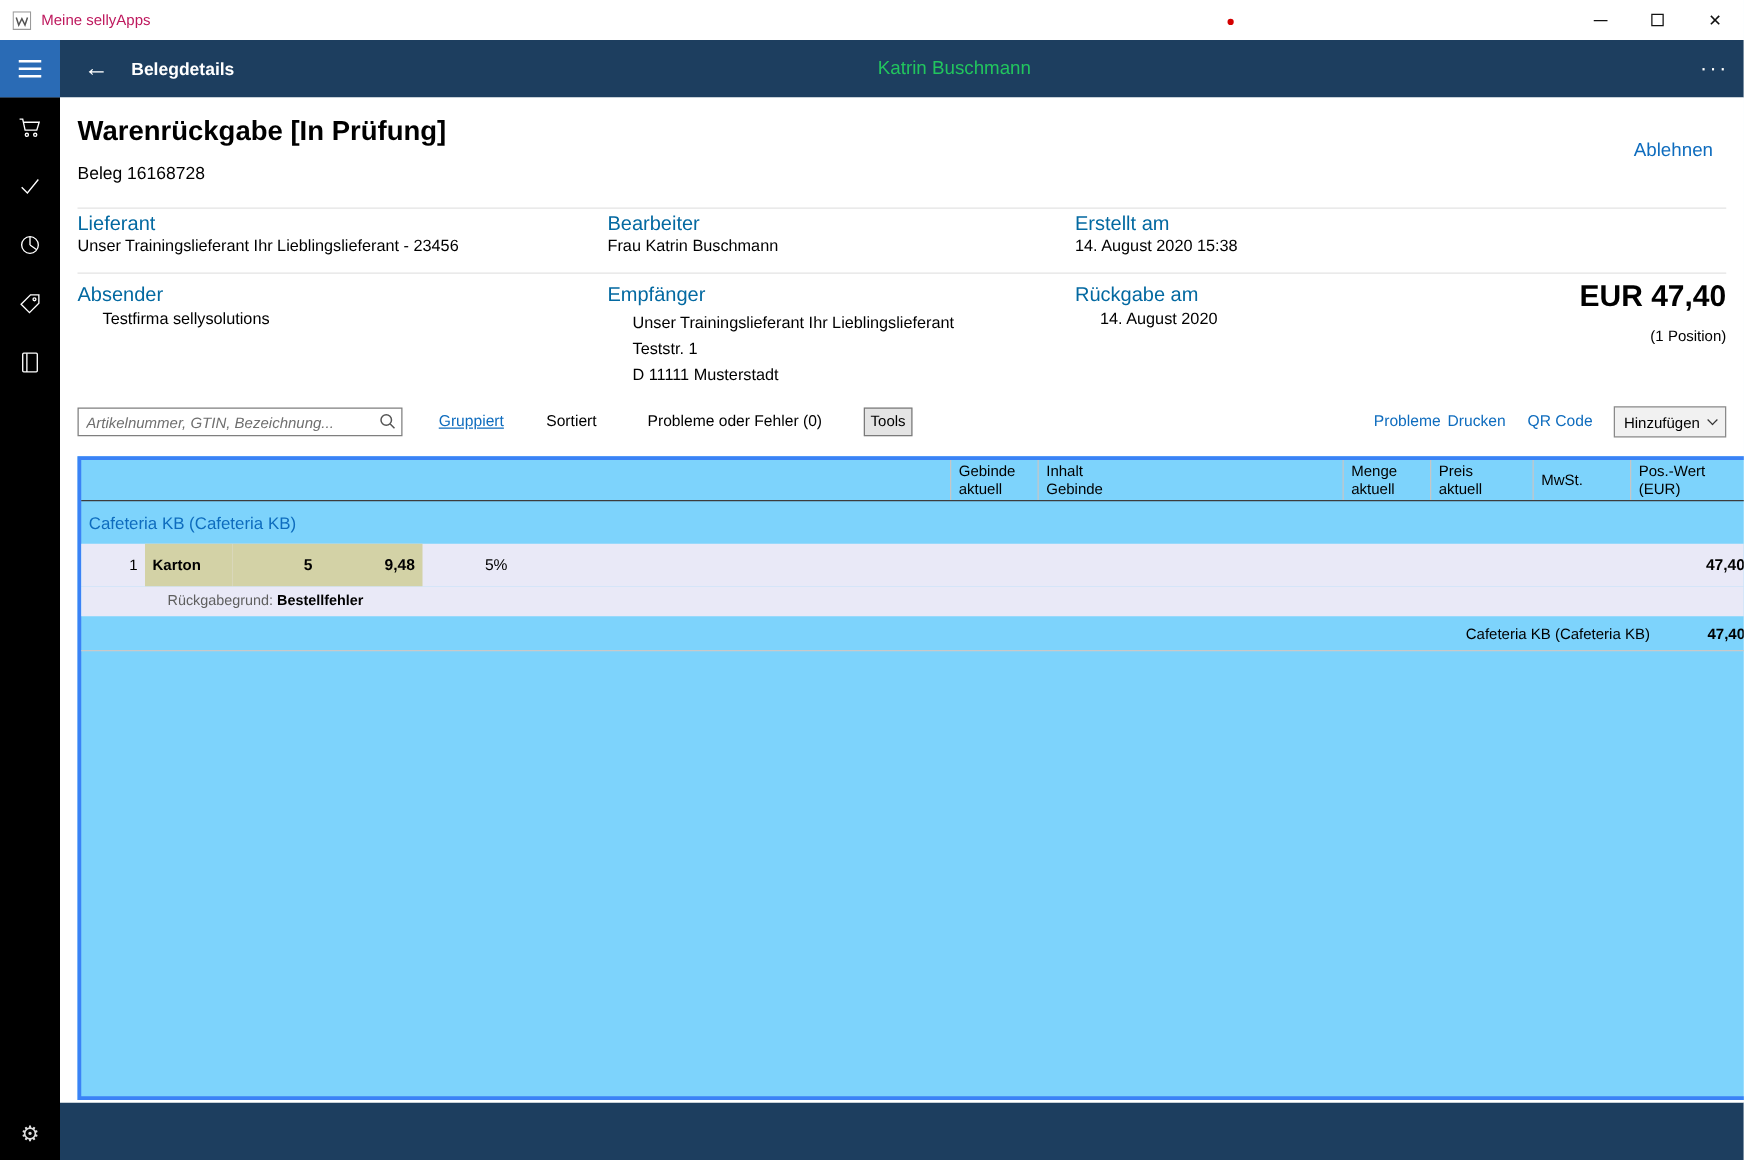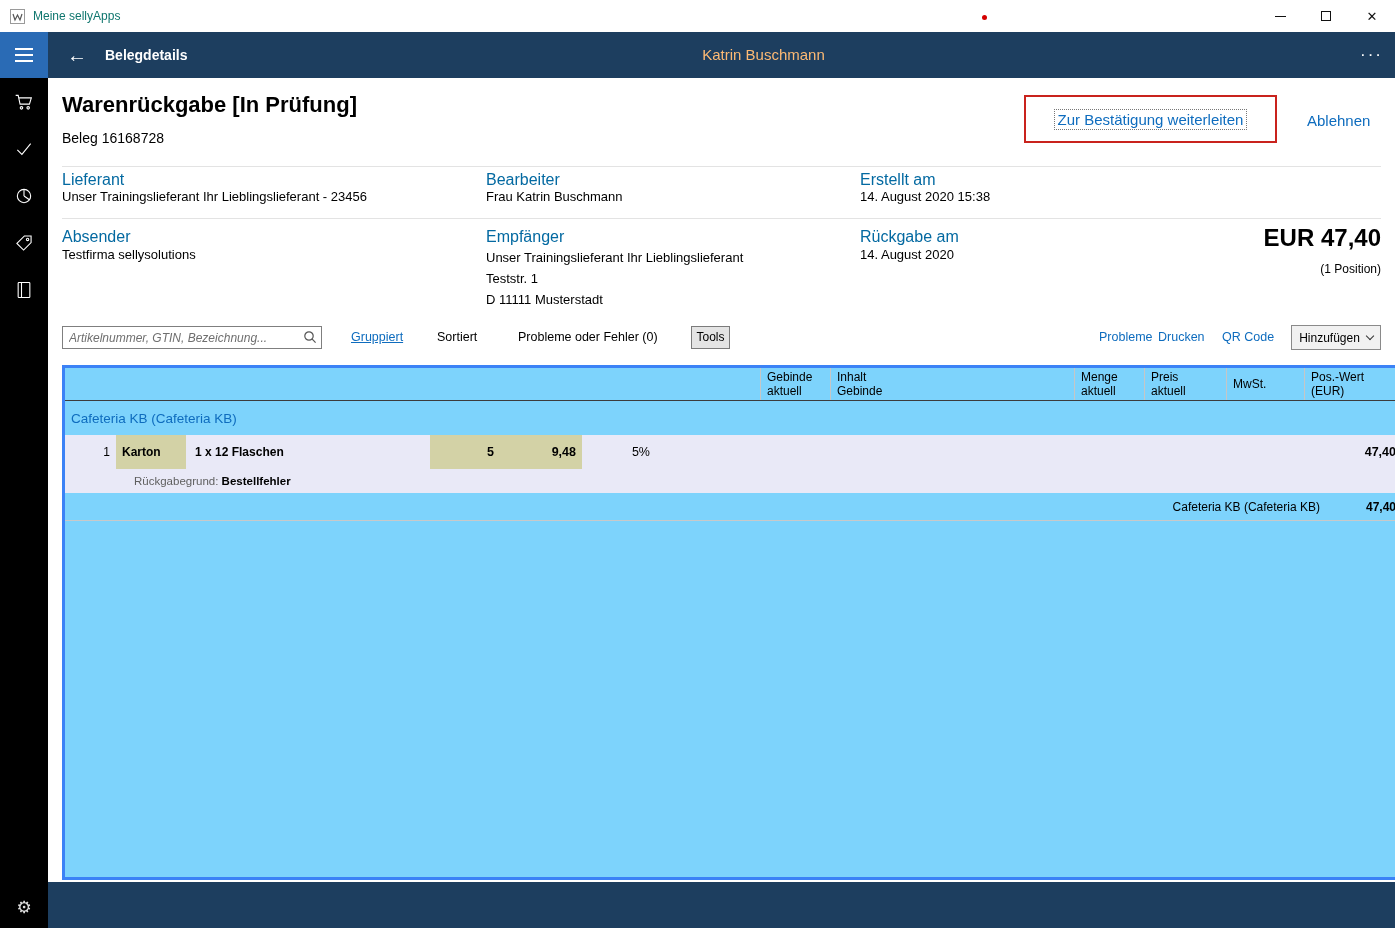--- a/index.html
+++ b/index.html
@@ -3,39 +3,39 @@
 <meta charset="utf-8">
 <style>
   * { margin:0; padding:0; box-sizing:border-box; }
   html,body { width:1395px; height:928px; overflow:hidden; background:#fff;
               font-family:"Liberation Sans", sans-serif; color:#000; position:relative; }
 
   
   .titlebar { position:absolute; top:0; left:0; width:1395px; height:32px; background:#fff;
               display:flex; align-items:center; }
   .app-icon { margin-left:10px; width:15px; height:15px; display:block; }
-  .titlebar-title { margin-left:8px; font-size:12px; color:#0f766e; }
+  .titlebar-title { margin-left:8px; font-size:12px; color:#be185d; }
   .red-dot { position:absolute; left:982px; top:15px; width:5px; height:5px; border-radius:50%; background:#d40000; }
   .win-controls { position:absolute; right:0; top:0; height:32px; display:flex; }
   .win-btn { width:46px; height:32px; display:flex; align-items:center; justify-content:center;
              font-size:13px; color:#111; cursor:default; }
   .min-glyph { width:11px; height:1px; background:#111; display:block; }
   .max-glyph { width:10px; height:10px; border:1px solid #111; display:block; }
 
   
   .topnav { position:absolute; top:32px; left:0; width:1395px; height:46px; background:#1d3e5f; color:#fff; }
   .hamburger-btn { position:absolute; left:0; top:0; width:48px; height:46px; background:#2a6bb5;
                    display:flex; flex-direction:column; justify-content:center; align-items:center; gap:4px; }
   .hamburger-btn i { width:18px; height:2px; background:#fff; display:block; }
   .back-btn { position:absolute; left:56px; top:0; width:42px; height:46px; display:flex;
               align-items:center; justify-content:center; font-size:20px; color:#fff; }
   .topnav-title { position:absolute; left:105px; top:0; height:46px; display:flex; align-items:center;
                   font-weight:bold; font-size:14px; }
   .topnav-user { position:absolute; left:calc(50% + 66px); top:0; transform:translateX(-50%);
-                 height:46px; line-height:46px; color:#fdba74; font-size:15px; }
+                 height:46px; line-height:46px; color:#22c55e; font-size:15px; }
   .topnav-more { position:absolute; right:12px; top:0; height:46px; display:flex; align-items:center;
                  font-size:17px; letter-spacing:2px; color:#fff; }
 
   
   .sidebar { position:absolute; left:0; top:78px; width:48px; height:850px; background:#000; }
   .side-item { width:48px; height:47px; display:flex; align-items:center; justify-content:center; }
   .side-item svg { stroke:#fff; fill:none; stroke-width:1.3; }
   .settings-btn { position:absolute; bottom:10px; left:0; width:48px; text-align:center;
                   color:#dedede; font-size:17px; }
 
@@ -53,21 +53,21 @@
                  display:flex; align-items:center; justify-content:center; }
   .primary-link { color:#0e6cbe; font-size:15px; border:1px dotted #777; padding:1px 3px; cursor:pointer; }
   .secondary-link { left:1259px; top:34px; color:#0e6cbe; font-size:15px; cursor:pointer; }
 
   .divider { left:14px; width:1319px; height:1px; background:#e3e3e3; }
   .d1 { top:88px; } .d2 { top:140px; }
 
   .info-label { font-size:16px; color:#0369a1; }
   .info-value { font-size:13px; color:#000; }
   .r1l { top:93px; } .r1v { top:111px; }
-  .r2l { top:150px; } .r2v { top:169px; }
+  .r2l { top:150px; } .r2v { top:169px;margin-left:20px; }
   .cA { left:14px; } .cB { left:438px; } .cC { left:812px; }
   .addr { line-height:21px; }
 
   .total-amount { right:14px; top:146px; font-size:24px; font-weight:bold; text-align:right; }
   .total-note { right:14px; top:184px; font-size:12px; text-align:right; }
 
   
   .search-wrap { left:14px; top:248px; width:260px; height:23px; }
   .search-wrap input { width:100%; height:100%; border:1px solid #7f7f7f; padding:0 26px 0 6px;
                        font-size:12px; font-family:inherit; color:#000; outline:none; }
@@ -198,23 +198,20 @@
   </div>
 </div>
 
 <div class="bottombar"></div>
 
 <div class="main">
 
   <div class="doc-title">Warenrückgabe [In Prüfung]</div>
   <div class="doc-subtitle">Beleg 16168728</div>
 
-  <div class="primary-box">
-    <span class="primary-link">Zur Bestätigung weiterleiten</span>
-  </div>
   <span class="secondary-link">Ablehnen</span>
 
   <div class="divider d1"></div>
 
   <span class="info-label r1l cA">Lieferant</span>
   <span class="info-value r1v cA">Unser Trainingslieferant Ihr Lieblingslieferant - 23456</span>
   <span class="info-label r1l cB">Bearbeiter</span>
   <span class="info-value r1v cB">Frau Katrin Buschmann</span>
   <span class="info-label r1l cC">Erstellt am</span>
   <span class="info-value r1v cC">14. August 2020 15:38</span>
@@ -281,21 +278,20 @@
         <span>Pos.-Wert</span>
         <span>(EUR)</span>
       </div>
     </div>
 
     <div class="group-row">Cafeteria KB (Cafeteria KB)</div>
 
     <div class="trow data-row">
       <div class="cell cell-pos c0">1</div>
       <div class="cell cell-gebinde khaki c2">Karton</div>
-      <div class="cell cell-inhalt c3">1 x 12 Flaschen</div>
       <div class="cell num cell-menge khaki c4">5</div>
       <div class="cell num cell-preis khaki c5">9,48</div>
       <div class="cell num cell-mwst c6">5%</div>
       <div class="cell num cell-wert c7">47,40</div>
     </div>
 
     <div class="reason-row">
       <span class="reason-label">Rückgabegrund:</span>
       <span> </span>
       <span class="reason-value">Bestellfehler</span>

